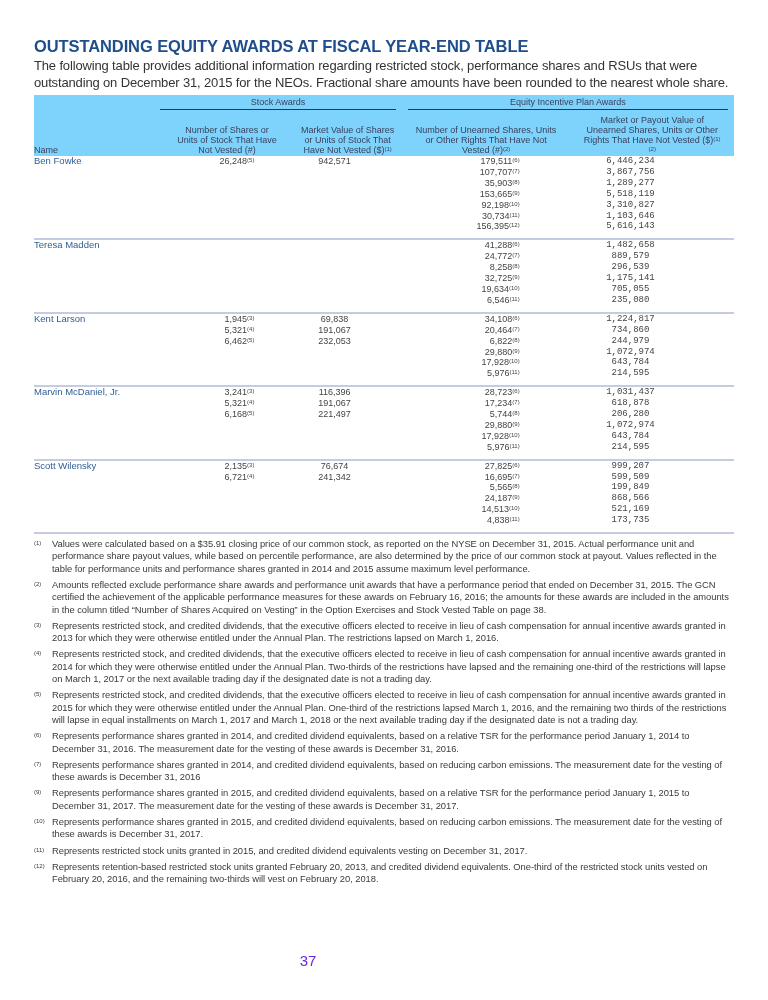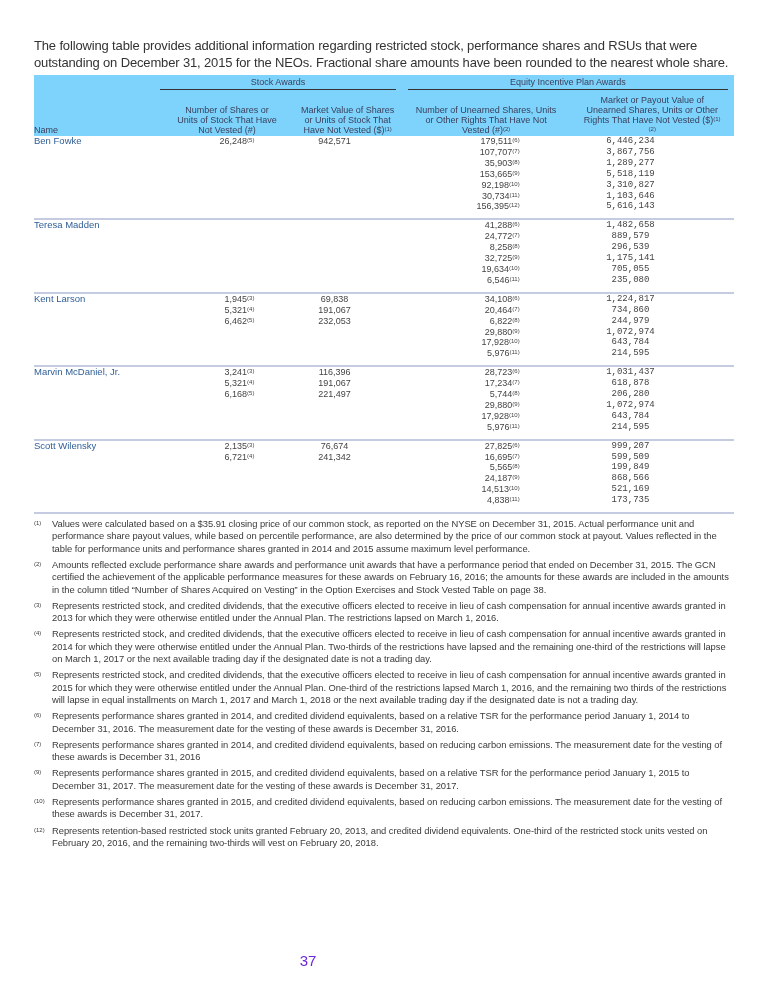--- a/index.html
+++ b/index.html
@@ -34,20 +34,21 @@
   .notes { margin-top: 4px; font-size: 9.4px; line-height: 12.3px; color: #3a3a3a; }
   .note { display: flex; margin-bottom: 4px; }
   .note .mk { width: 18px; flex: none; font-size: 6px; position: relative; top: -1px; }
   .note .tx { flex: 1; letter-spacing: -0.05px; }
   .pageno { position: absolute; left: 0; width: 616px; top: 952px; text-align: center; font-size: 15px; color: #6d28d9; }
 </style>
 </head>
 <body>
 
 <div class="page">
+  <h1 class="title">OUTSTANDING EQUITY AWARDS AT FISCAL YEAR-END TABLE</h1>
   <p class="intro">The following table provides additional information regarding restricted stock, performance shares and RSUs that were outstanding on December 31, 2015 for the NEOs. Fractional share amounts have been rounded to the nearest whole share.</p>
 
   <table class="awards">
     <thead>
       <tr class="grp-row">
         <th class="c-name"></th>
         <th colspan="2">
           <span class="grp-label">Stock Awards</span>
         </th>
         <th colspan="2">
@@ -238,19 +239,23 @@
       </div>
       <div class="note">
         <span class="mk">(9)</span>
         <span class="tx">Represents performance shares granted in 2015, and credited dividend equivalents, based on a relative TSR for the performance period January 1, 2015 to December 31, 2017. The measurement date for the vesting of these awards is December 31, 2017.</span>
       </div>
       <div class="note">
         <span class="mk">(10)</span>
         <span class="tx">Represents performance shares granted in 2015, and credited dividend equivalents, based on reducing carbon emissions. The measurement date for the vesting of these awards is December 31, 2017.</span>
       </div>
       <div class="note">
+        <span class="mk">(11)</span>
+        <span class="tx">Represents restricted stock units granted in 2015, and credited dividend equivalents vesting on December 31, 2017.</span>
+      </div>
+      <div class="note">
         <span class="mk">(12)</span>
         <span class="tx">Represents retention-based restricted stock units granted February 20, 2013, and credited dividend equivalents. One-third of the restricted stock units vested on February 20, 2016, and the remaining two-thirds will vest on February 20, 2018.</span>
       </div>
     </div>
 </div>
 
 <div class="pageno">37</div>
 
 </body></html>

